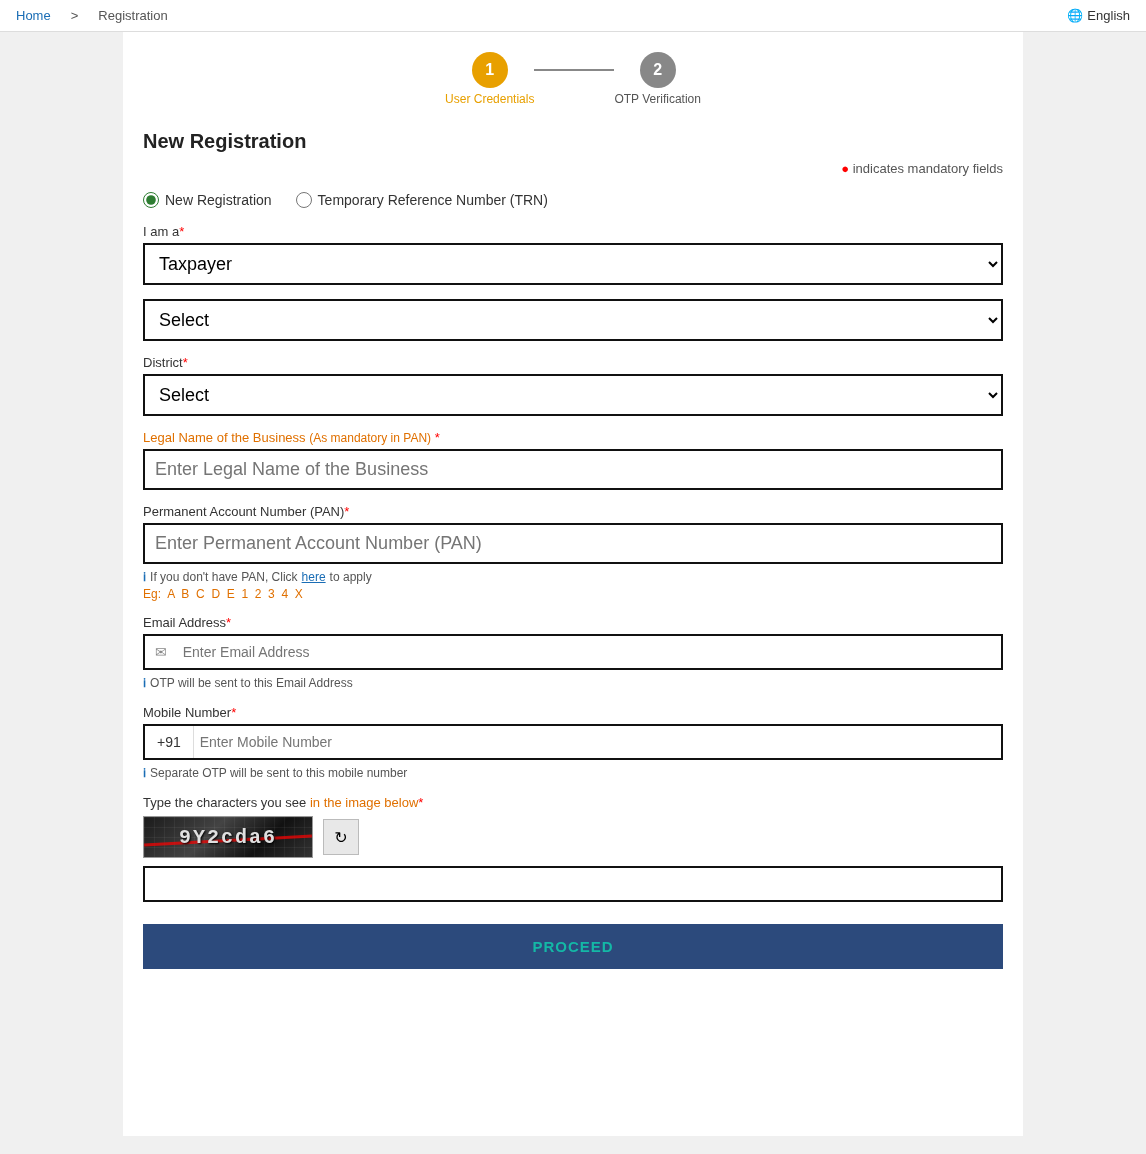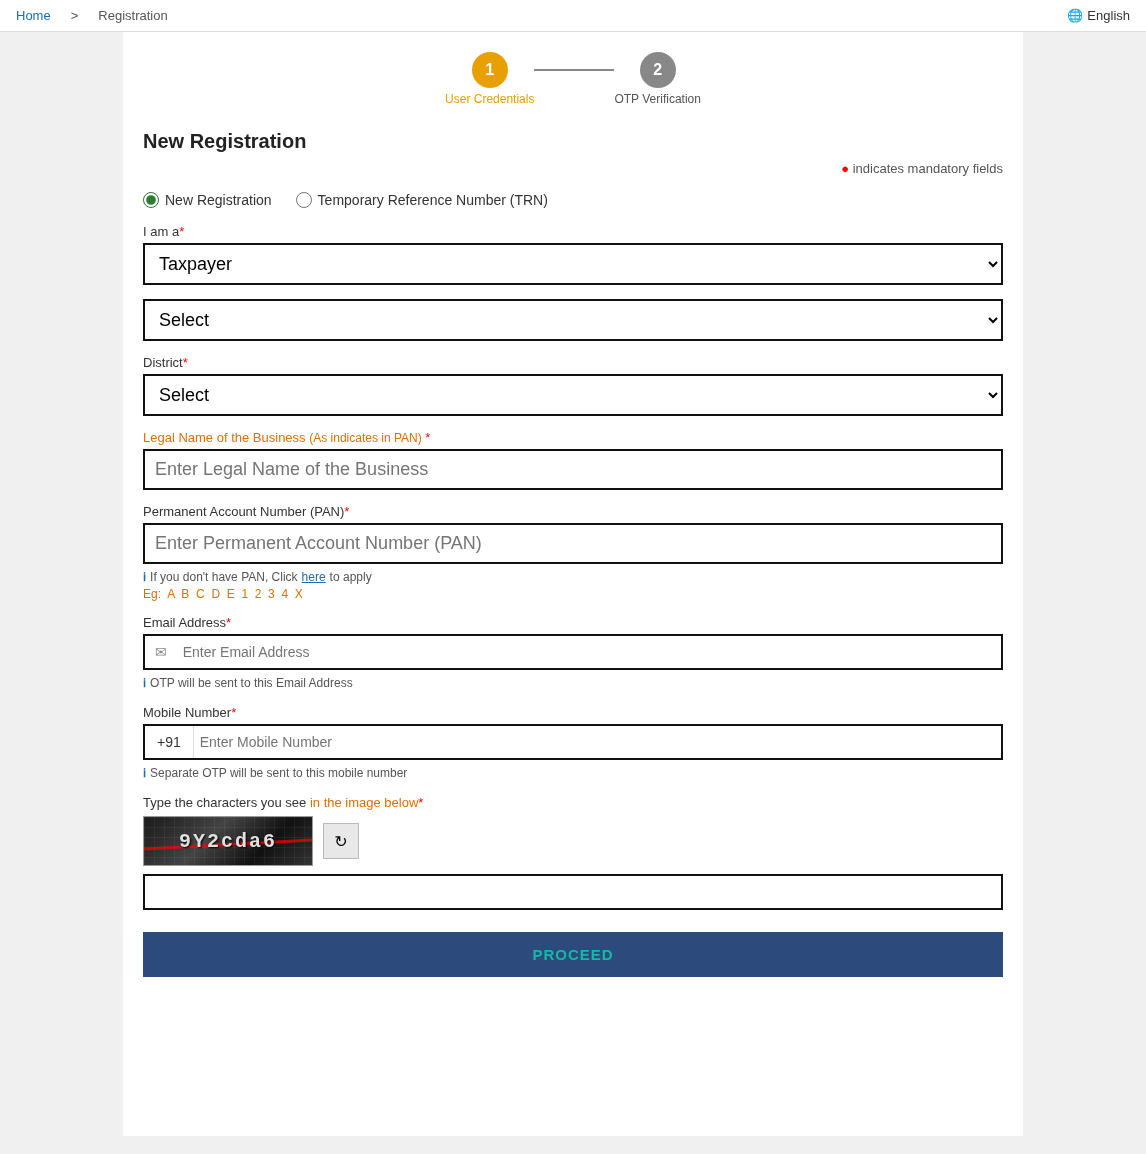--- a/index.html
+++ b/index.html
@@ -226,21 +226,21 @@
       color: #e07000;
     }
     .captcha-row {
       display: flex;
       align-items: center;
       gap: 10px;
       margin-bottom: 8px;
     }
     .captcha-image {
       width: 170px;
-      height: 50px;
+      height: 42px;
       background: #222;
       border: 1px solid #999;
       position: relative;
       overflow: hidden;
       display: flex;
       align-items: center;
       justify-content: center;
     }
     .captcha-image-inner {
       width: 100%;
@@ -388,21 +388,21 @@
     </label>
     <select class="form-control">
       <option value="">Select</option>
     </select>
   </div>
 
   
   <div class="form-group">
     <label class="form-label">
       <span style="color:#e07000;">Legal Name of the Business</span>
-      <span class="sub-label">(As indicates in PAN)</span>
+      <span class="sub-label">(As mandatory in PAN)</span>
       <span class="mandatory-dot"> *</span>
     </label>
     <input type="text" class="form-control" placeholder="Enter Legal Name of the Business" style="">
   </div>
 
   
   <div class="form-group">
     <label class="form-label">
       <span>Permanent Account Number (PAN)</span><span class="mandatory-dot">*</span>
     </label>

